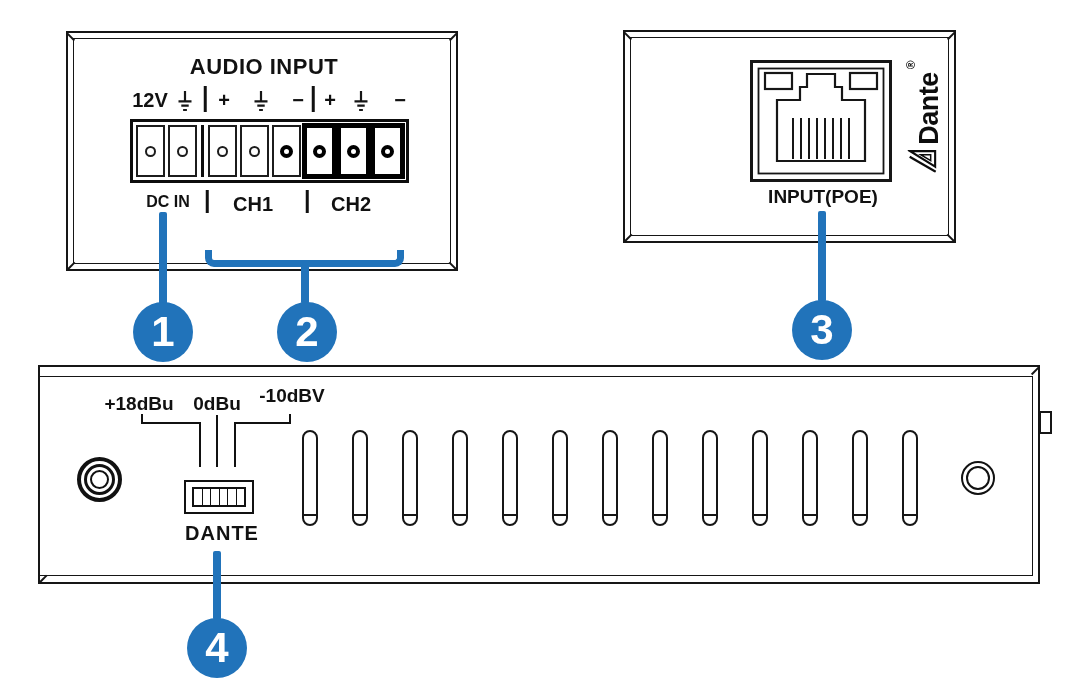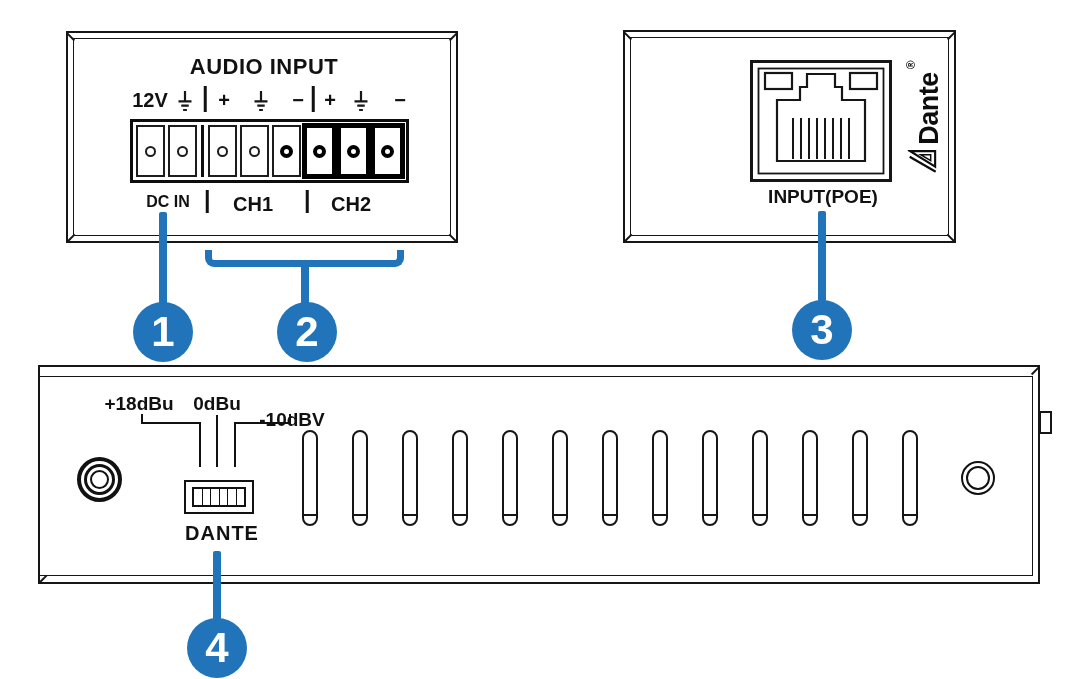--- a/index.html
+++ b/index.html
@@ -60,21 +60,21 @@
                    display:flex;align-items:center;justify-content:center;}
   .dante-logo-row{transform:rotate(-90deg);display:flex;align-items:flex-end;gap:3px;white-space:nowrap;}
   .dante-brand{font-weight:bold;font-size:27px;letter-spacing:-0.5px;color:#0d0d0d;line-height:0.9;}
   .dante-reg{font-weight:bold;font-size:12px;color:#0d0d0d;align-self:flex-start;margin-top:-4px;}
 </style>
 </head>
 <body>
 
 <div id="stage">
 
-  <div class="panel" id="audio-panel" style="left:66px;top:31px;width:392px;height:212px;">
+  <div class="panel" id="audio-panel" style="left:66px;top:31px;width:392px;height:240px;">
     <div class="inner-frame"></div>
     <div class="chamfer tl"></div>
     <div class="chamfer tr"></div>
     <div class="chamfer bl"></div>
     <div class="chamfer br"></div>
 
     <div class="lbl" style="left:196px;top:21px;font-size:22px;letter-spacing:0.5px;">AUDIO INPUT</div>
 
     <div class="lbl" style="left:82px;top:56px;font-size:20px;">12V</div>
     <span style="position:absolute;left:117px;top:57px;transform:translateX(-50%);">
@@ -203,21 +203,21 @@
     <div style="position:absolute;left:999px;top:44px;width:9px;height:19px;border:2px solid var(--line);background:#fff;"></div>
 
     <div class="ring-c" style="position:absolute;left:37px;top:90px;width:45px;height:45px;border-width:4px;">
       <div class="ring-c" style="width:31px;height:31px;border-width:3px;">
         <div class="ring-c" style="width:19px;height:19px;border-width:2px;"></div>
       </div>
     </div>
 
     <div class="lbl" style="left:99px;top:26px;font-size:19px;">+18dBu</div>
     <div class="lbl" style="left:177px;top:26px;font-size:19px;">0dBu</div>
-    <div class="lbl" style="left:252px;top:42px;font-size:19px;">-10dBV</div>
+    <div class="lbl" style="left:252px;top:18px;font-size:19px;">-10dBV</div>
 
     <div class="thin" style="left:101px;top:47px;width:2px;height:10px;"></div>
     <div class="thin" style="left:101px;top:55px;width:60px;height:2px;"></div>
     <div class="thin" style="left:159px;top:55px;width:2px;height:45px;"></div>
     <div class="thin" style="left:176px;top:48px;width:2px;height:52px;"></div>
     <div class="thin" style="left:249px;top:47px;width:2px;height:10px;"></div>
     <div class="thin" style="left:194px;top:55px;width:57px;height:2px;"></div>
     <div class="thin" style="left:194px;top:55px;width:2px;height:45px;"></div>
 
     <div class="switch-outer">

